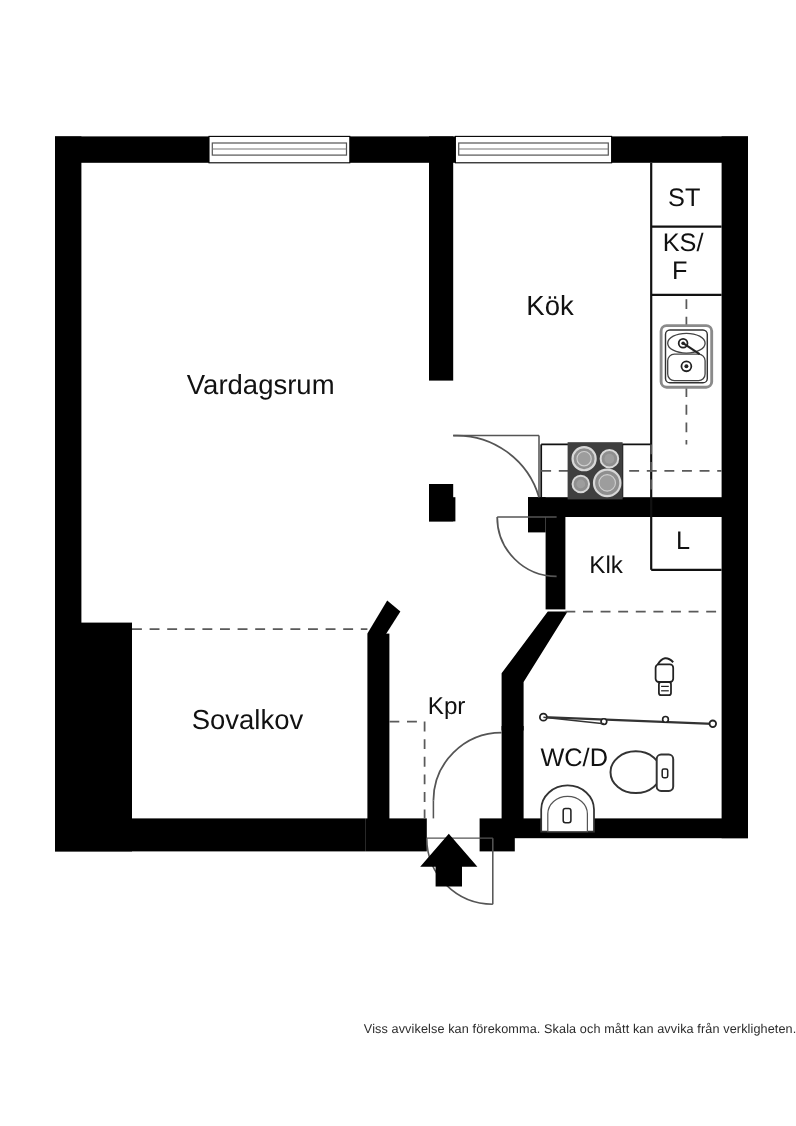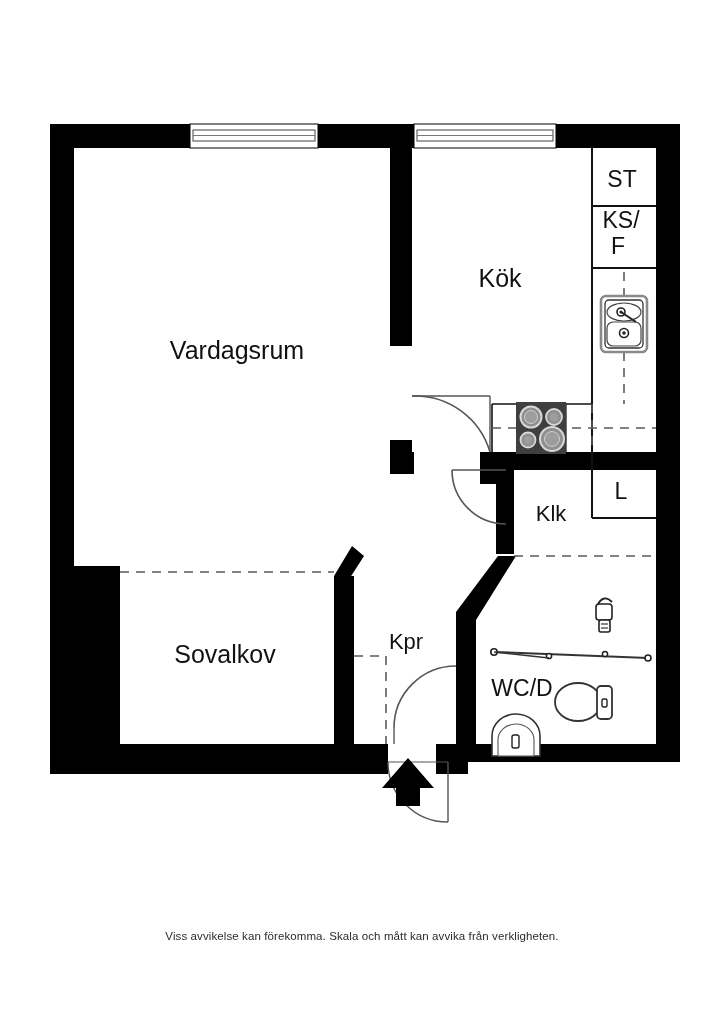--- a/index.html
+++ b/index.html
@@ -31,21 +31,21 @@
     font-family: "Liberation Sans", sans-serif;
     fill: #111111;
     text-anchor: middle;
     dominant-baseline: middle;
   }
   .disclaimer {
     position: absolute;
     left: 0;
     top: 930px;
     width: 724px;
-    text-align: center;
+    text-align: right;
     font-size: 11.5px;
     color: #2b2b2b;
     letter-spacing: 0.1px;
   }
   .footer-brands {
     position: absolute;
     left: 0;
     top: 962px;
     width: 724px;
     height: 46px;

